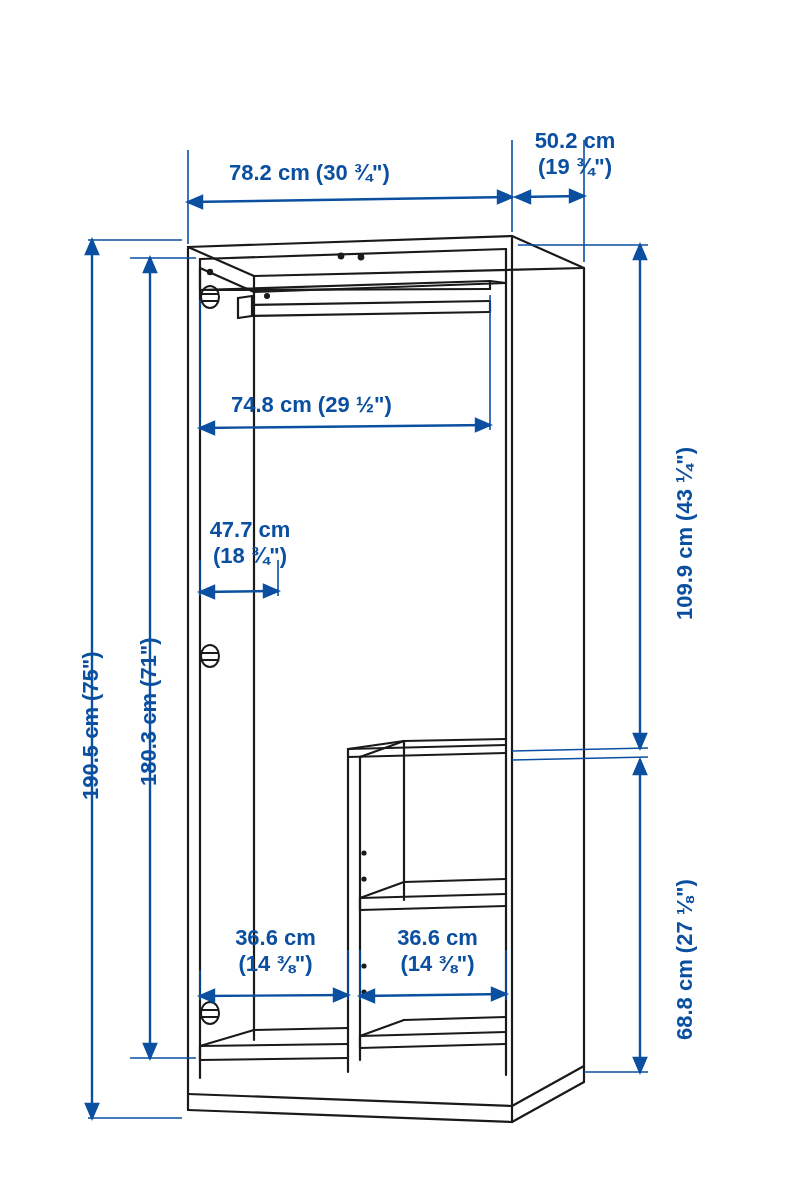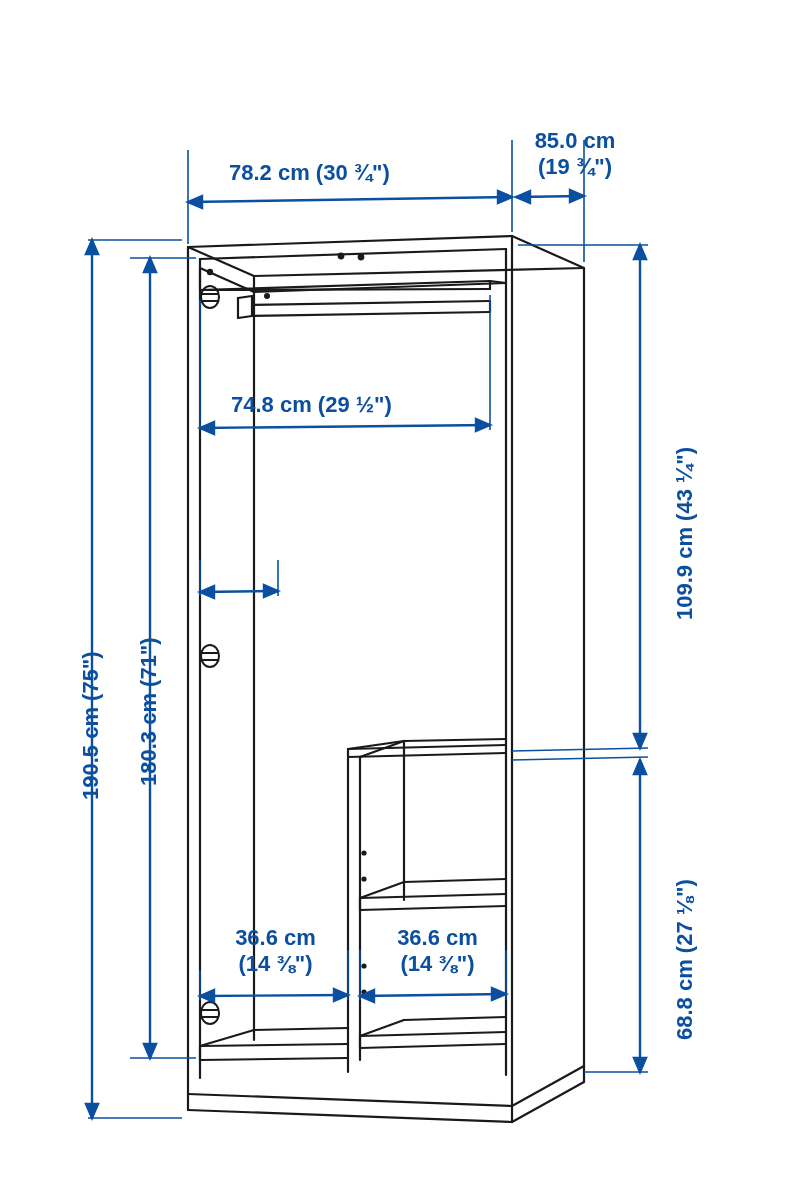--- a/index.html
+++ b/index.html
@@ -199,25 +199,27 @@
       <polygon points="640,748 634,734 646,734"></polygon>
 
       <path d="M640 760 L640 1072"></path>
       <polygon points="640,760 634,774 646,774"></polygon>
       <polygon points="640,1072 634,1058 646,1058"></polygon>
     </g>
   </svg>
 
   <div class="dim-label" style="left:229px; top:160px;">78.2 cm (30 ¾")</div>
 
-  <div class="dim-label center" style="left:500px; top:128px; width:150px;">85.0 cm
+  <div class="dim-label center" style="left:500px; top:128px; width:150px;">50.2 cm
 (19 ¾")</div>
 
   <div class="dim-label" style="left:231px; top:392px;">74.8 cm (29 ½")</div>
 
+  <div class="dim-label center" style="left:175px; top:517px; width:150px;">47.7 cm
+(18 ¾")</div>
 
   <div class="dim-label center" style="left:198px; top:925px; width:155px;">36.6 cm
 (14 ⅜")</div>
 
   <div class="dim-label center" style="left:360px; top:925px; width:155px;">36.6 cm
 (14 ⅜")</div>
 
   <div class="dim-label vertical" style="left:78px; top:800px;">190.5 cm (75")</div>
 
   <div class="dim-label vertical" style="left:136px; top:786px;">180.3 cm (71")</div>

